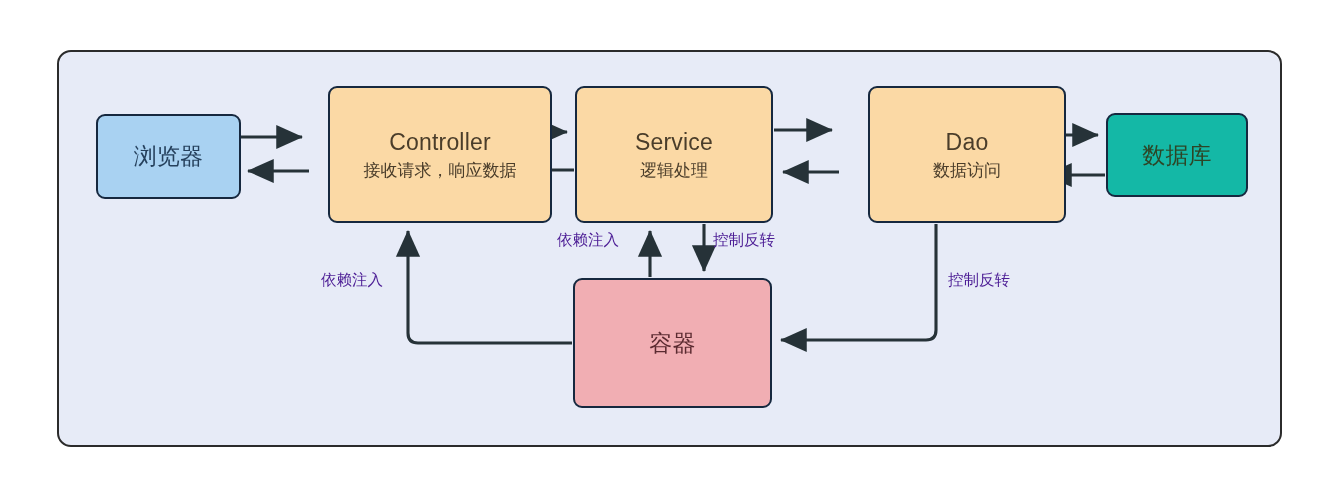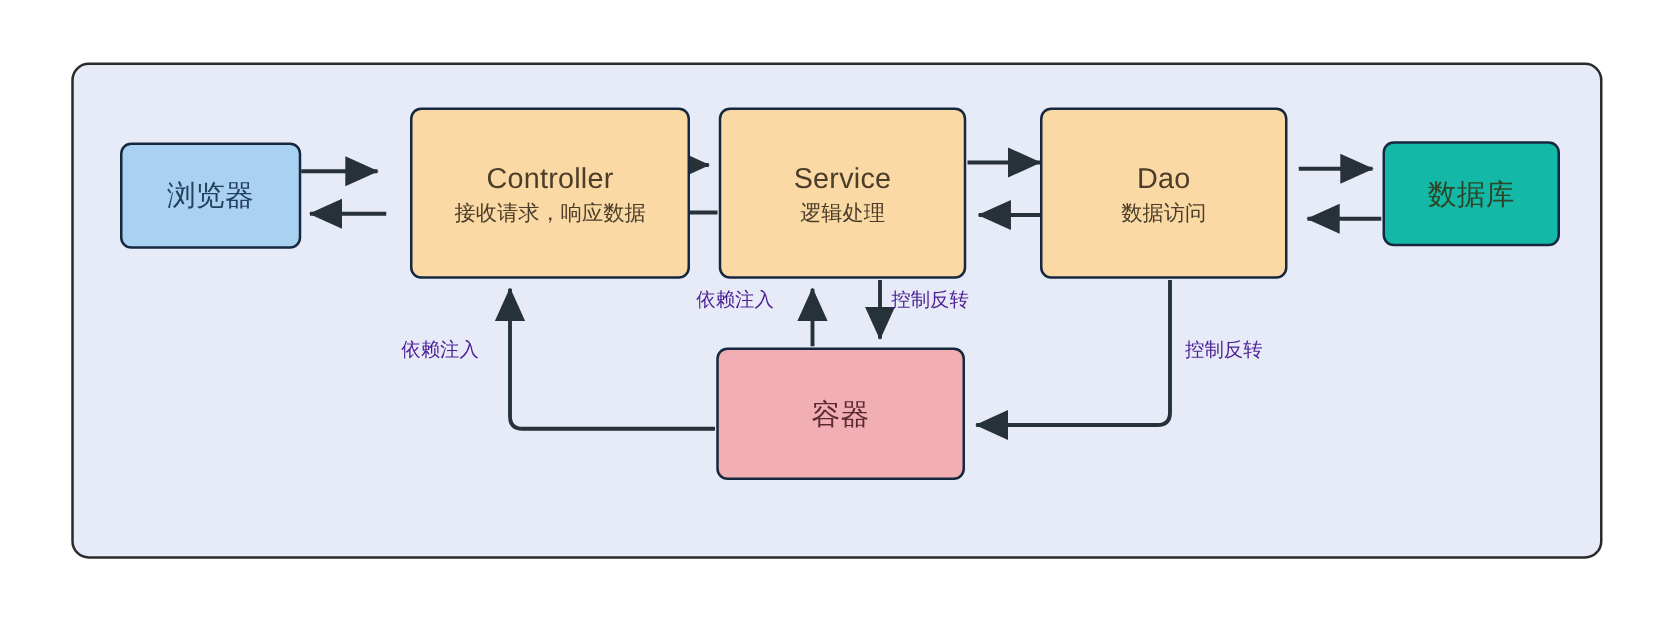--- a/index.html
+++ b/index.html
@@ -119,30 +119,30 @@
   <div class="node orange" style="left:328px; top:86px; width:224px; height:137px;">
     <div class="title-main">Controller</div>
     <div class="title-sub">接收请求，响应数据</div>
   </div>
 
   <div class="node orange" style="left:575px; top:86px; width:198px; height:137px;">
     <div class="title-main">Service</div>
     <div class="title-sub">逻辑处理</div>
   </div>
 
-  <div class="node orange" style="left:832px; top:86px; width:198px; height:137px;">
+  <div class="node orange" style="left:868px; top:86px; width:198px; height:137px;">
     <div class="title-main">Dao</div>
     <div class="title-sub">数据访问</div>
   </div>
 
   <div class="node green" style="left:1106px; top:113px; width:142px; height:84px;">
     <div class="title-main">数据库</div>
   </div>
 
-  <div class="node pink" style="left:573px; top:278px; width:199px; height:106px;">
+  <div class="node pink" style="left:573px; top:278px; width:199px; height:130px;">
     <div class="title-main">容器</div>
   </div>
 
   <div class="edge-label" style="left:321px; top:270px;">依赖注入</div>
   <div class="edge-label" style="left:557px; top:230px;">依赖注入</div>
   <div class="edge-label" style="left:713px; top:230px;">控制反转</div>
   <div class="edge-label" style="left:948px; top:270px;">控制反转</div>
 
 </div>
 

